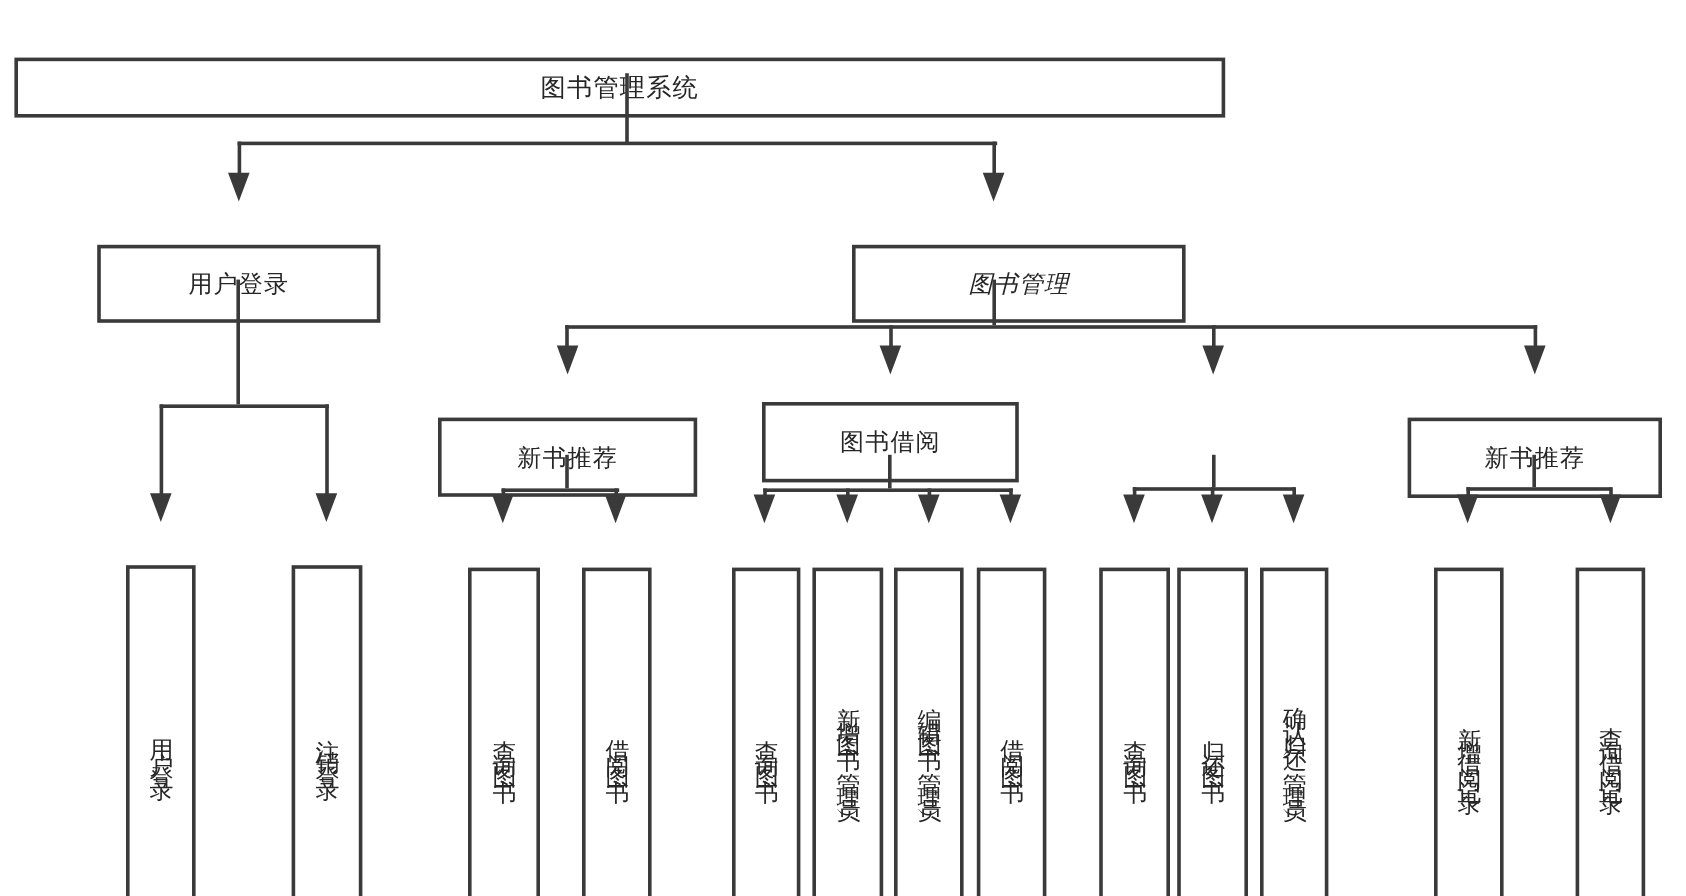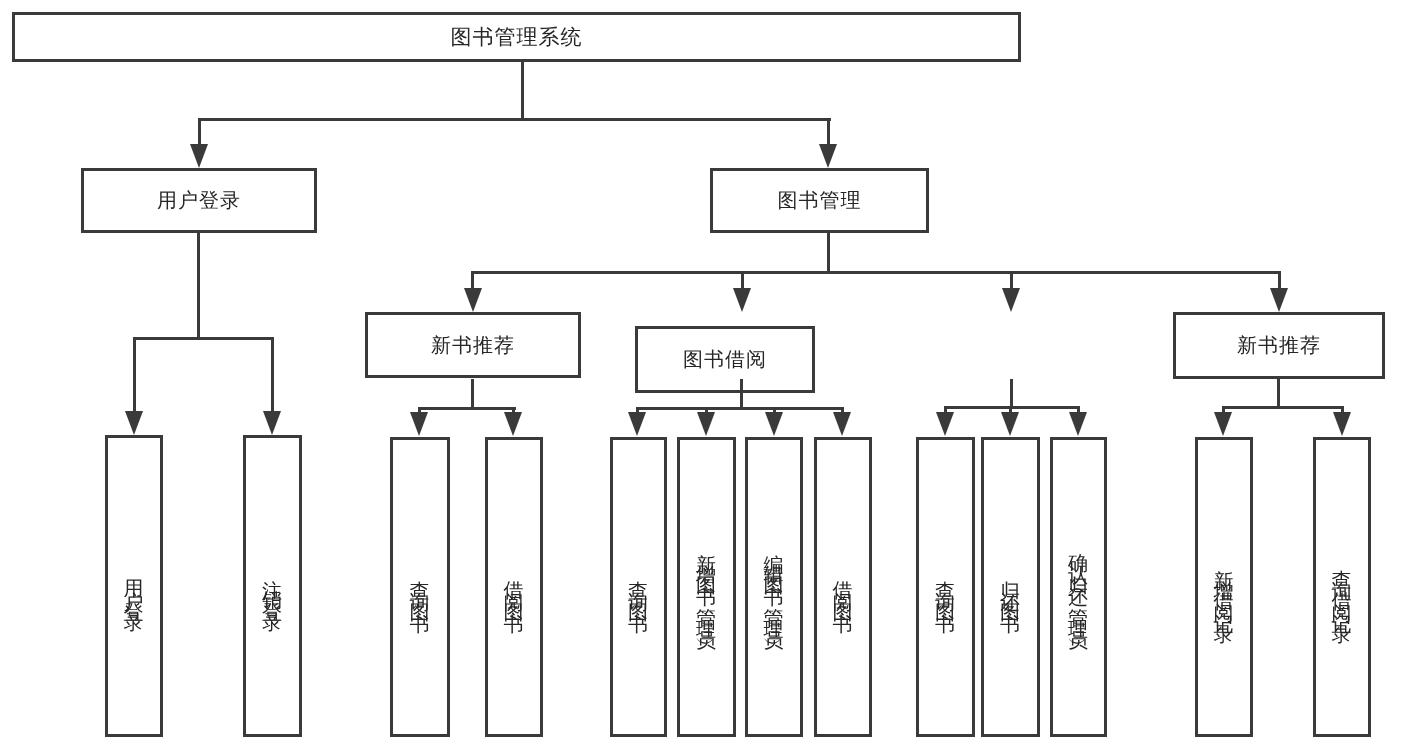--- a/index.html
+++ b/index.html
@@ -22,20 +22,21 @@
     position:absolute;
     background:var(--box-bg);
     border:3px solid var(--line);
     display:flex;
     align-items:center;
     justify-content:center;
     color:var(--text);
     font-size:20px;
     letter-spacing:1px;
     text-align:center;
+    margin-top:36px;
   }
   .box.root{font-size:21px;}
   .box.v span{
     writing-mode:vertical-rl;
     text-orientation:mixed;
     letter-spacing:11px;
     line-height:1;
     font-size:20px;
   }
   .vl{position:absolute;width:3px;background:var(--line);}
@@ -69,21 +70,21 @@
   <div class="hl" style="left:198px;top:118px;width:633px;"></div>
 
   <div class="vl" style="left:198px;top:118px;height:28px;"></div>
   <div class="ah" style="left:190px;top:144px;"></div>
   <div class="vl" style="left:827px;top:118px;height:28px;"></div>
   <div class="ah" style="left:819px;top:144px;"></div>
 
   <div class="box" style="left:81px;top:168px;width:236px;height:65px;">
     <span>用户登录</span>
   </div>
-  <div class="box" style="left:710px;top:168px;width:219px;height:65px;">
+  <div class="box" style="left:710px;top:168px;width:278px;height:65px;font-style:italic;">
     <span>图书管理</span>
   </div>
 
   <div class="vl" style="left:197px;top:233px;height:104px;"></div>
   <div class="hl" style="left:133px;top:337px;width:141px;"></div>
   <div class="vl" style="left:133px;top:337px;height:76px;"></div>
   <div class="ah" style="left:125px;top:411px;"></div>
   <div class="vl" style="left:271px;top:337px;height:76px;"></div>
   <div class="ah" style="left:263px;top:411px;"></div>
 
@@ -94,21 +95,21 @@
   <div class="vl" style="left:741px;top:271px;height:18px;"></div>
   <div class="ah" style="left:733px;top:288px;"></div>
   <div class="vl" style="left:1010px;top:271px;height:18px;"></div>
   <div class="ah" style="left:1002px;top:288px;"></div>
   <div class="vl" style="left:1278px;top:271px;height:18px;"></div>
   <div class="ah" style="left:1270px;top:288px;"></div>
 
   <div class="box" style="left:365px;top:312px;width:216px;height:66px;">
     <span>新书推荐</span>
   </div>
-  <div class="box" style="left:635px;top:326px;width:180px;height:67px;">
+  <div class="box" style="left:635px;top:299px;width:214px;height:67px;">
     <span>图书借阅</span>
   </div>
   <div class="box" style="left:1173px;top:312px;width:212px;height:67px;">
     <span>新书推荐</span>
   </div>
 
   <div class="vl" style="left:471px;top:379px;height:28px;"></div>
   <div class="hl" style="left:418px;top:407px;width:98px;"></div>
   <div class="vl" style="left:418px;top:407px;height:7px;"></div>
   <div class="ah" style="left:410px;top:412px;"></div>

